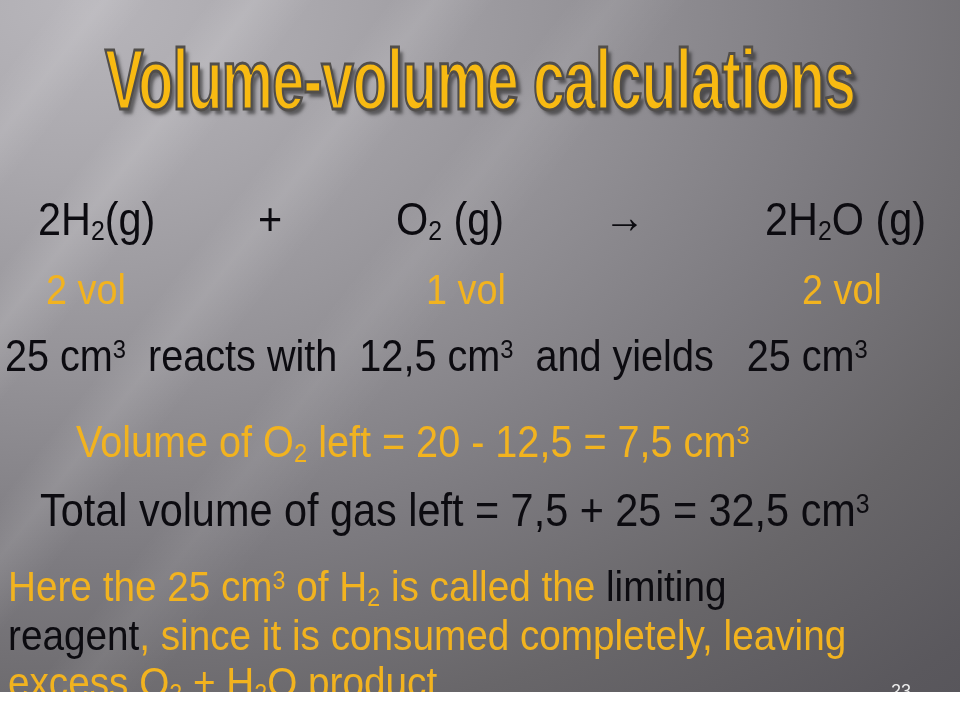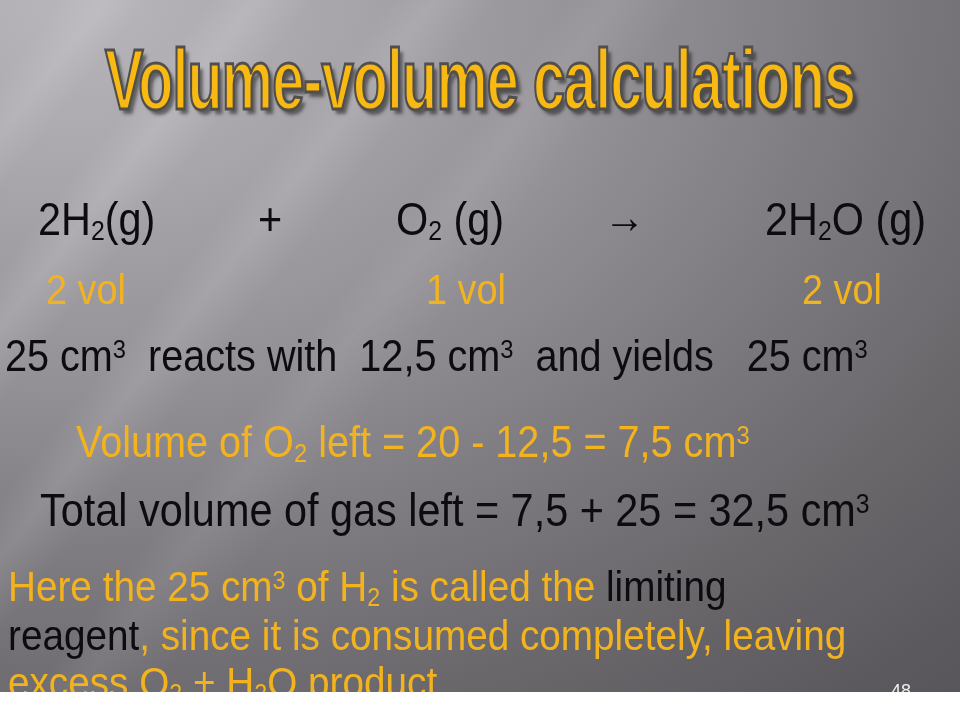--- a/index.html
+++ b/index.html
@@ -57,15 +57,15 @@
   <div class="line body44 gold" style="left:76px; top:417px;"><span>Volume of O</span><sub class="s">2</sub><span> left = 20 - 12,5 = 7,5 cm</span><sup class="s">3</sup></div>
 
   <div class="line body44 black" style="left:40px; top:483px; font-size:46px;"><span>Total volume of gas left = 7,5 + 25 = 32,5 cm</span><sup class="s">3</sup></div>
 
   <div class="line body44" style="left:8px; top:562px; font-size:43px;"><span class="gold">Here the 25 cm</span><sup class="s gold">3</sup><span class="gold"> of H</span><sub class="s gold">2</sub><span class="gold"> is called the </span><span class="black">limiting</span></div>
 
   <div class="line body44" style="left:8px; top:611px; font-size:43px;"><span class="black">reagent</span><span class="gold">, since it is consumed completely, leaving</span></div>
 
   <div class="line body44" style="left:8px; top:658px; font-size:43px;"><span class="gold">excess O</span><sub class="s gold">2</sub><span class="gold"> + H</span><sub class="s gold">2</sub><span class="gold">O product.</span></div>
 
-  <div class="pagenum">48</div>
+  <div class="pagenum">23</div>
 
 </div>
 
 </body></html>

